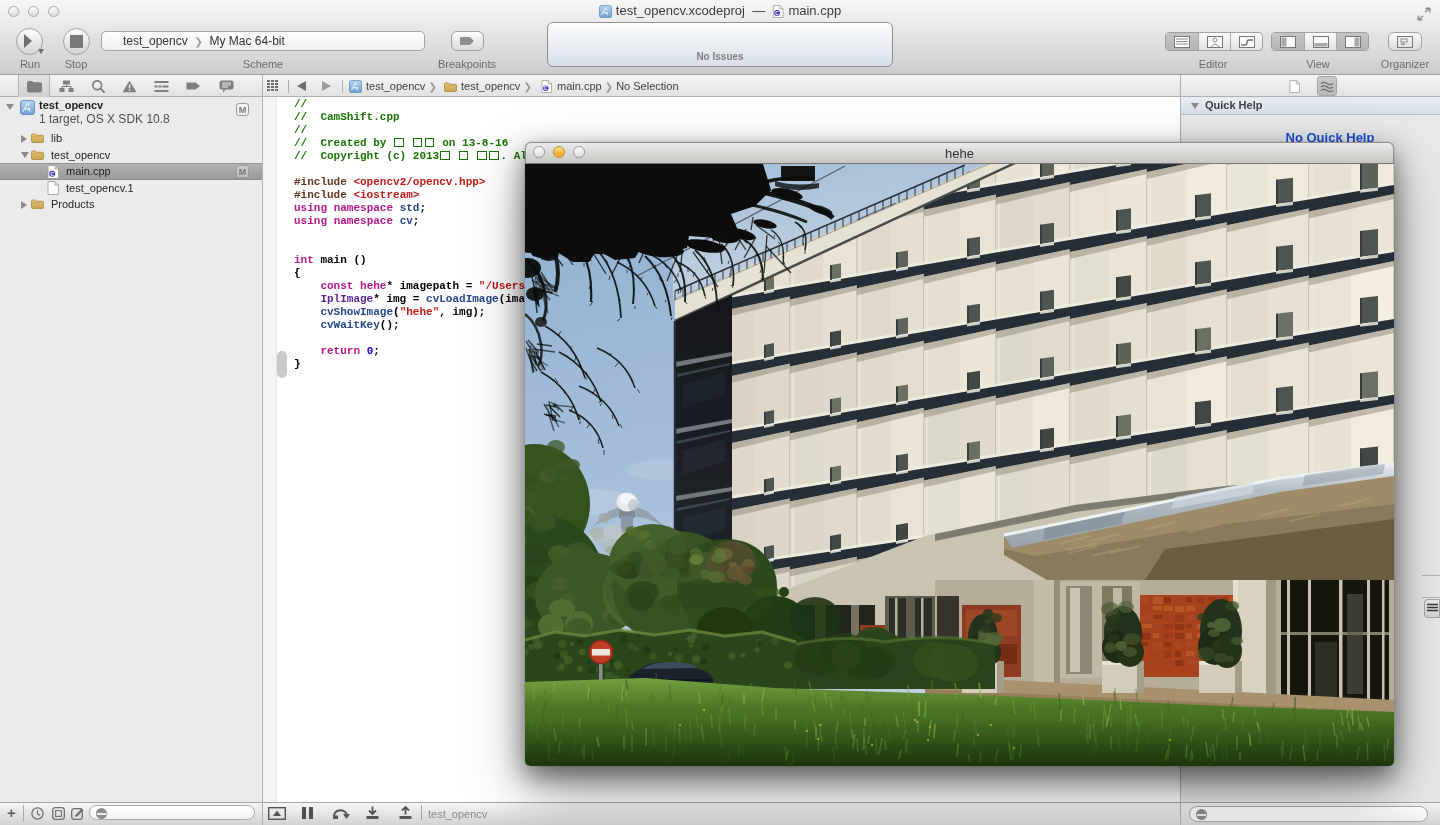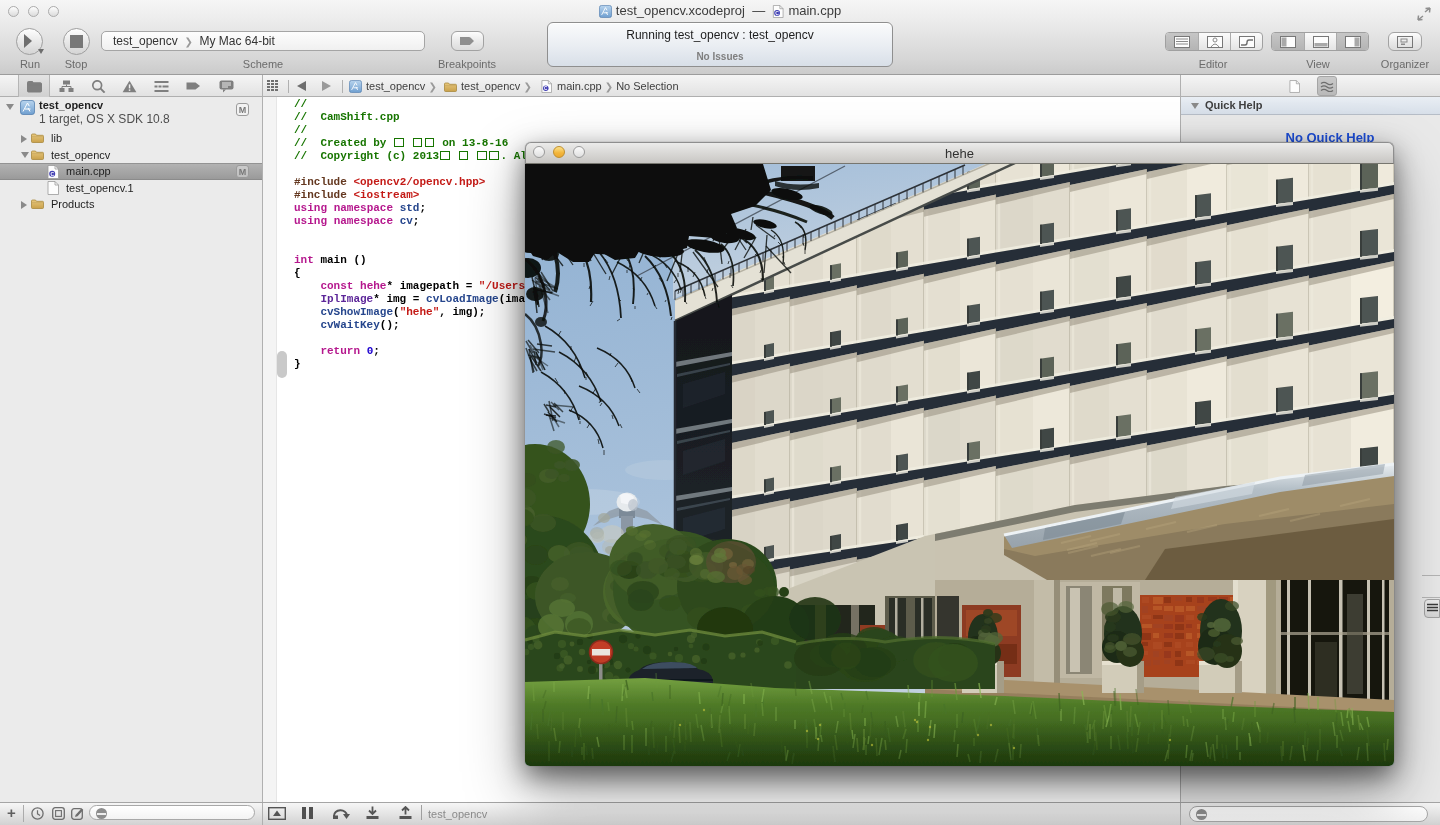--- a/index.html
+++ b/index.html
@@ -17,21 +17,21 @@
 #wtitle .ticon { display:inline-block; vertical-align:-3px; margin-right:4px; }
 .roundbtn { border:1px solid #a2a2a2; border-radius:6px;
   background:linear-gradient(#fdfdfd,#ececec 45%,#dcdcdc); }
 .toollabel { font-size:11px; color:#6b6b6b; text-align:center; }
 
 .circbtn { width:27px; height:27px; border-radius:50%; top:28px;
   background:linear-gradient(#fefefe,#e8e8e8 50%,#d4d4d4); border:1px solid #9f9f9f; }
 
 #scheme { left:101px; top:31px; width:324px; height:20px; border-radius:5px;
   background:linear-gradient(#fdfdfd,#f0f0f0); border:1px solid #a5a5a5;
-  font-size:12px; color:#333; line-height:19px; padding-left:11px; }
+  font-size:12px; color:#333; line-height:19px; padding-left:21px; }
 
 #activity { left:547px; top:22px; width:346px; height:45px; border-radius:6px;
   border:1px solid #8f8f8f; background:linear-gradient(#fafbfc,#e9edf2 55%,#d8dfe8);
   box-shadow:inset 0 1px 0 #fff; }
 #activity .l1 { margin-top:5px; text-align:center; font-size:12px; color:#1d1d1d; }
 #activity .l2 { position:absolute; bottom:4px; width:100%; text-align:center; font-size:10px; font-weight:bold; color:#7e7e7e; }
 
 .seg { top:32px; height:19px; border-radius:4px; border:1px solid #a0a0a0;
   background:linear-gradient(#fbfbfb,#e4e4e4); display:flex; }
 .seg > div { width:32px; height:100%; display:flex; align-items:center; justify-content:center; }
@@ -137,21 +137,20 @@
 <div class="abs" id="scheme">test_opencv &nbsp;<span class="chev">❯</span>&nbsp; My Mac 64-bit</div>
 <div class="abs toollabel" style="left:213px; top:58px; width:100px;">Scheme</div>
 
 <div class="abs roundbtn" style="left:451px; top:31px; width:33px; height:20px;"></div>
 <svg class="abs" style="left:459px; top:36px;" width="17" height="10" viewBox="0 0 17 10">
     <path d="M1,1 h9 a2,2 0 0 1 1.4,.6 L15,5 l-3.6,3.4 A2,2 0 0 1 10,9 H1 z" fill="#8f8f8f"></path>
   </svg>
 <div class="abs toollabel" style="left:417px; top:58px; width:100px;text-align:center;">Breakpoints</div>
 
 <div class="abs" id="activity">
-  <div class="l1">Running test_opencv : test_opencv</div>
   <div class="l2">No Issues</div>
 </div>
 
 <div class="abs seg" style="left:1165px;">
     <div class="on" id="sg-e1">
       <svg width="16" height="12" viewBox="0 0 16 12">
         <rect x="0.5" y="0.5" width="15" height="11" fill="#fdfdfd" stroke="#777"></rect>
         <path d="M2,3 h12 M2,5.5 h12 M2,8 h12" stroke="#8a8a8a"></path>
       </svg>
     </div>

